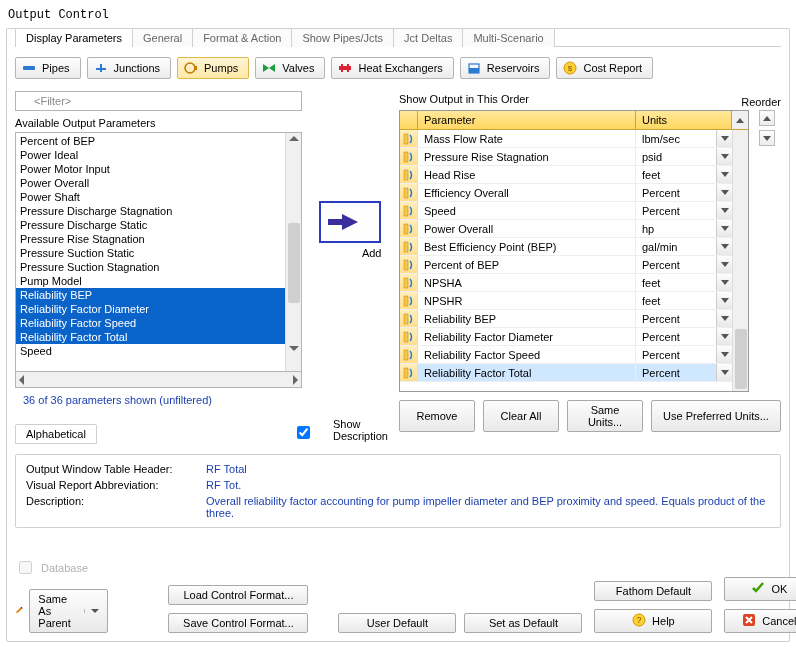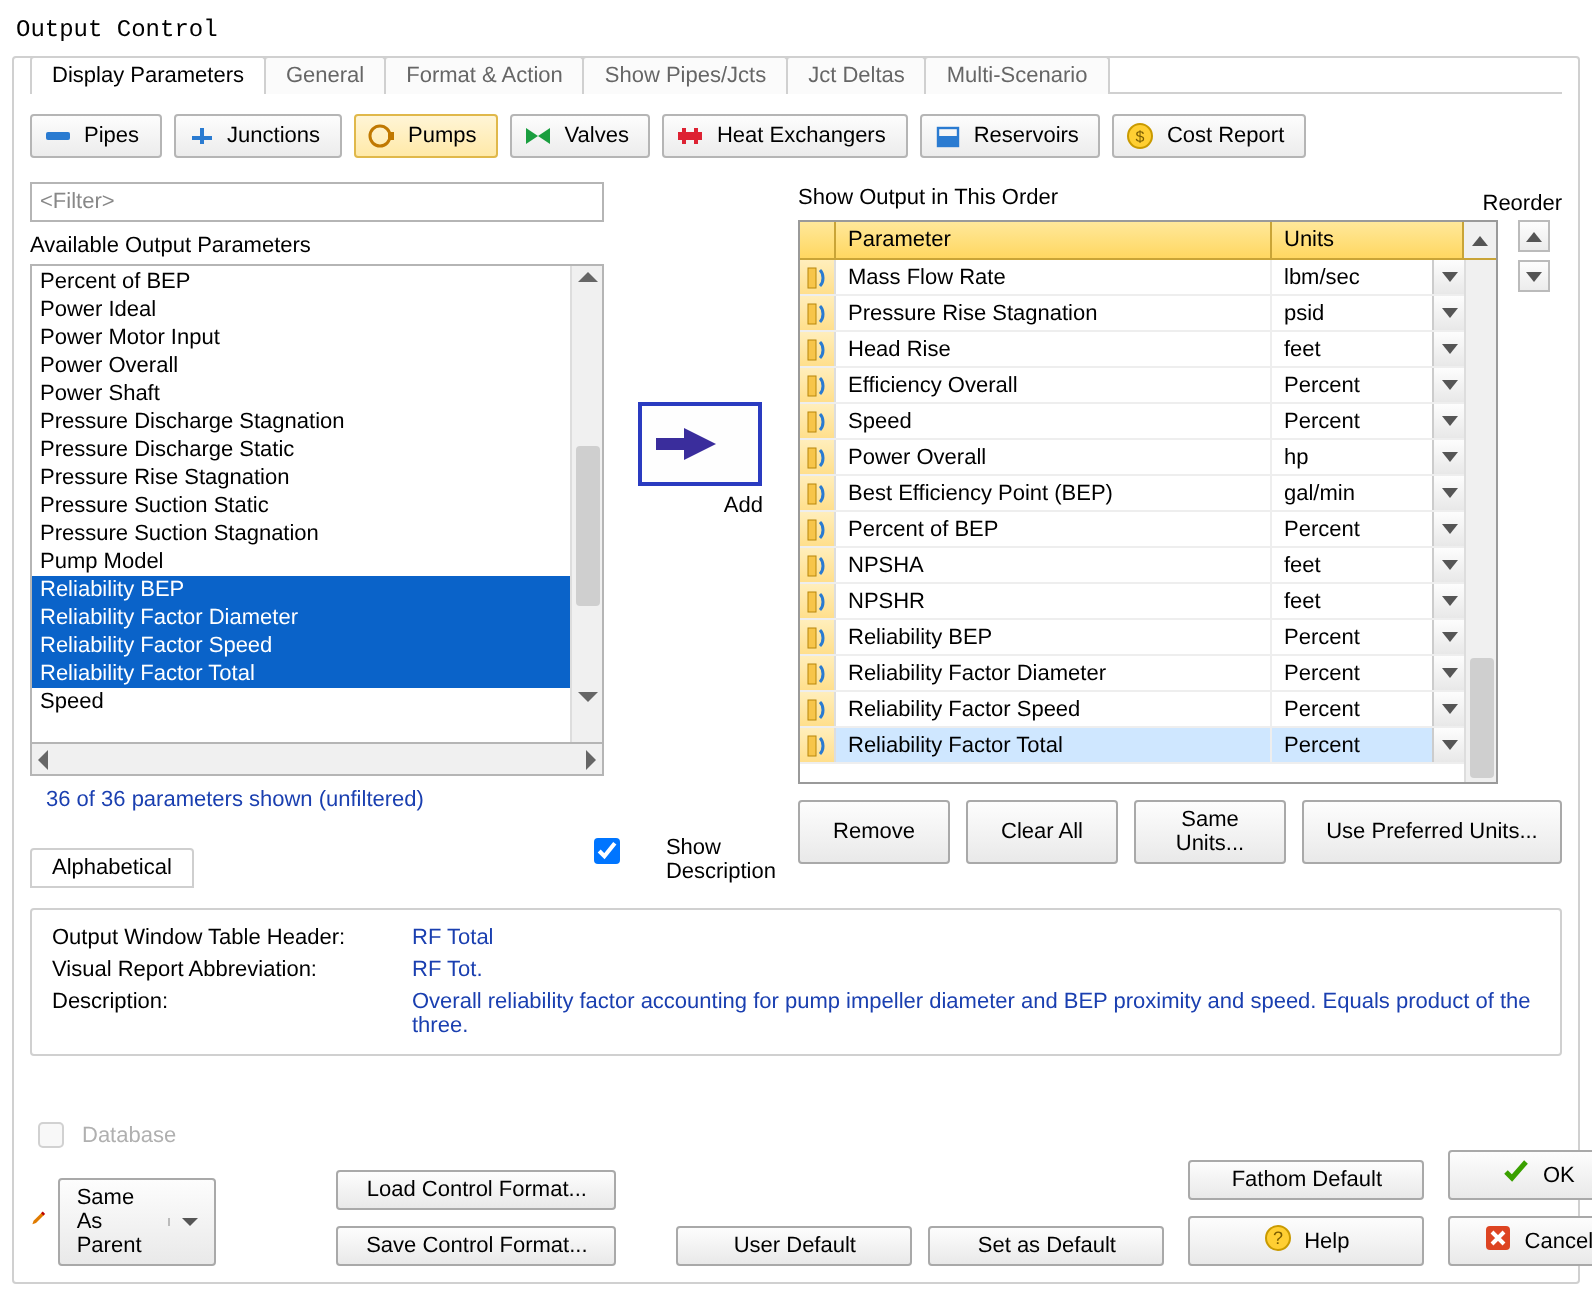--- a/index.html
+++ b/index.html
@@ -60,21 +60,21 @@
   .main-row { display: flex; gap: 6px; }
   .left-col { width: 290px; display: flex; flex-direction: column; }
   .mid-col { width: 86px; display: flex; flex-direction: column; align-items: center; }
   .right-col { flex: 1; display: flex; flex-direction: column; }
   
   .filter-box {
     border: 1px solid #b5b5b5;
     height: 20px;
     display: flex;
     align-items: center;
-    padding: 0 4px;
+    padding: 0 18px;
     color: #888;
     background: #fff;
     margin-bottom: 4px;
   }
   .section-label { padding: 2px 0 3px 0; }
   
   .listbox-wrap {
     border: 1px solid #b5b5b5;
     height: 240px;
     display: flex;
@@ -141,21 +141,21 @@
     border-top: 8px solid transparent;
     border-bottom: 8px solid transparent;
     border-left: 16px solid #3a2d9c;
     position: relative;
   }
   .arrow-right::before {
     content:""; position:absolute; left:-30px; top:-3px;
     width:16px; height:6px; background:#3a2d9c;
   }
   .add-label { margin-top: 4px; text-align: center; }
-  .show-desc-wrap { margin-top: auto; display: flex; align-items: flex-start; gap: 20px; padding-bottom: 2px; margin-left: -20px;}
+  .show-desc-wrap { margin-top: auto; display: flex; align-items: flex-end; gap: 20px; padding-bottom: 2px; margin-left: -20px;}
   .show-desc-wrap input { margin-top: 1px; }
   
   .right-head-row { display: flex; justify-content: space-between; align-items: flex-end; margin-bottom: 2px; }
   .reorder-col { width: 28px; display: flex; flex-direction: column; align-items: center; gap: 4px; margin-left: 4px; }
   .reorder-btn {
     width: 16px; height: 16px; border: 1px solid #bbb;
     background: linear-gradient(#fdfdfd,#ececec);
     display:flex; align-items:center; justify-content:center;
     cursor: default;
   }

